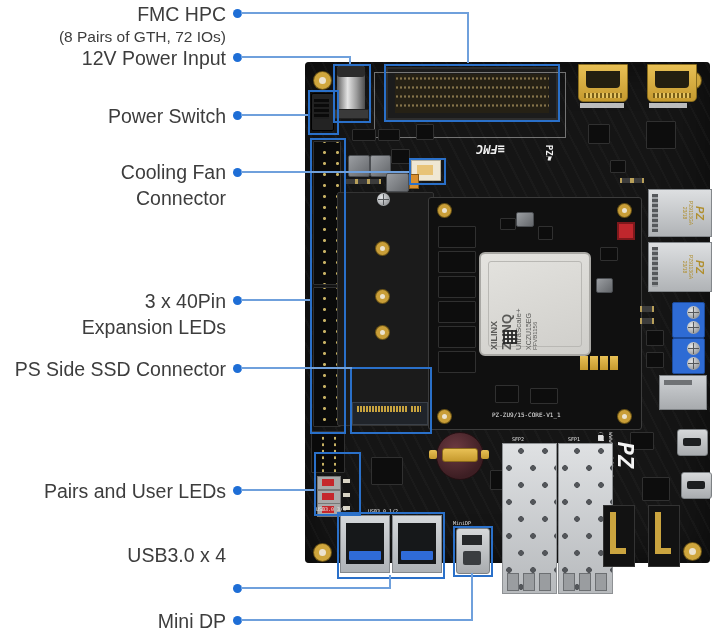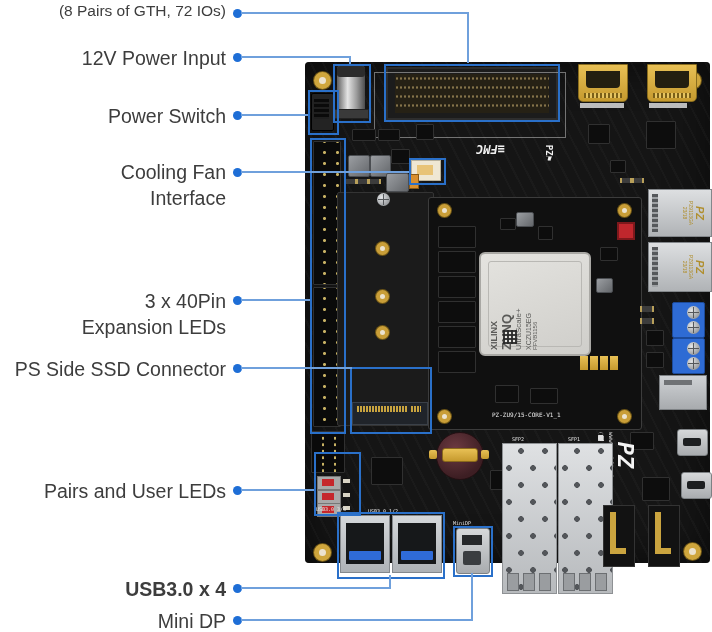--- a/index.html
+++ b/index.html
@@ -274,20 +274,21 @@
   <div class="abox" style="left:333px;top:64px;width:34px;height:55px;"></div>
   <div class="abox" style="left:308px;top:90px;width:27px;height:41px;"></div>
   <div class="abox" style="left:409px;top:158px;width:33px;height:23px;"></div>
   <div class="abox" style="left:310px;top:138px;width:32px;height:292px;"></div>
   <div class="abox" style="left:350px;top:367px;width:78px;height:63px;"></div>
   <div class="abox" style="left:314px;top:452px;width:43px;height:60px;"></div>
   <div class="abox" style="left:337px;top:512px;width:104px;height:63px;"></div>
   <div class="abox" style="left:453px;top:526px;width:36px;height:47px;"></div>
 
   <div class="lbl" style="top:1px;">
+    <div>FMC HPC</div>
     <div class="sub">(8 Pairs of GTH, 72 IOs)</div>
   </div>
   <div class="dot" style="left:233px;top:9px;"></div>
   <div class="cline" style="left:241px;top:12px;width:228px;height:2px;"></div>
   <div class="cline" style="left:467px;top:12px;width:2px;height:51px;"></div>
 
   <div class="lbl" style="top:45px;">
     <div>12V Power Input</div>
   </div>
   <div class="dot" style="left:233px;top:53px;"></div>
@@ -295,21 +296,21 @@
   <div class="cline" style="left:349px;top:56px;width:2px;height:8px;"></div>
 
   <div class="lbl" style="top:103px;">
     <div>Power Switch</div>
   </div>
   <div class="dot" style="left:233px;top:111px;"></div>
   <div class="cline" style="left:241px;top:114px;width:67px;height:2px;"></div>
 
   <div class="lbl" style="top:159px;">
     <div>Cooling Fan</div>
-    <div>Interface</div>
+    <div>Connector</div>
   </div>
   <div class="dot" style="left:233px;top:168px;"></div>
   <div class="cline" style="left:241px;top:171px;width:168px;height:2px;"></div>
 
   <div class="lbl" style="top:288px;">
     <div>3 x 40Pin</div>
     <div>Expansion LEDs</div>
   </div>
   <div class="dot" style="left:233px;top:296px;"></div>
   <div class="cline" style="left:241px;top:299px;width:69px;height:2px;"></div>
@@ -319,21 +320,21 @@
   </div>
   <div class="dot" style="left:233px;top:364px;"></div>
   <div class="cline" style="left:241px;top:367px;width:111px;height:2px;"></div>
 
   <div class="lbl" style="top:478px;">
     <div>Pairs and User LEDs</div>
   </div>
   <div class="dot" style="left:233px;top:486px;"></div>
   <div class="cline" style="left:241px;top:489px;width:73px;height:2px;"></div>
 
-  <div class="lbl" style="top:576px;font-weight:bold;">
+  <div class="lbl" style="top:542px;">
     <div>USB3.0 x 4</div>
   </div>
   <div class="dot" style="left:233px;top:584px;"></div>
   <div class="cline" style="left:241px;top:587px;width:150px;height:2px;"></div>
   <div class="cline" style="left:389px;top:575px;width:2px;height:14px;"></div>
 
   <div class="lbl" style="top:608px;">
     <div>Mini DP</div>
   </div>
   <div class="dot" style="left:233px;top:616px;"></div>

